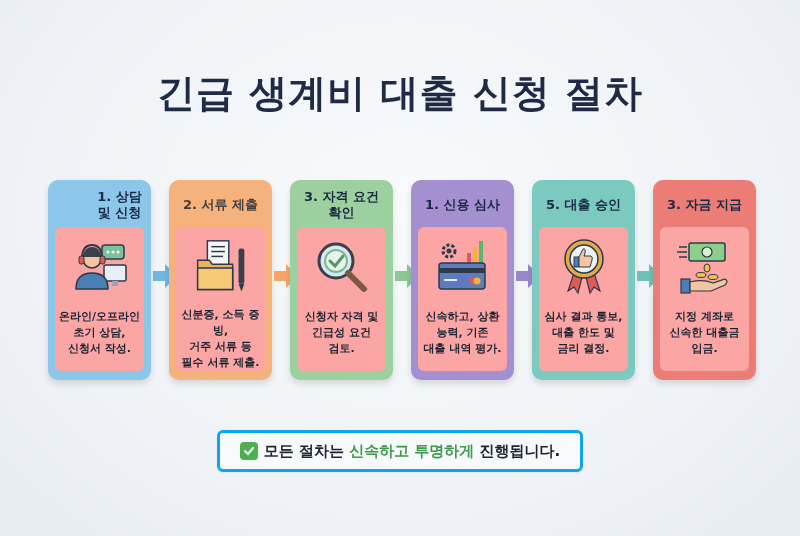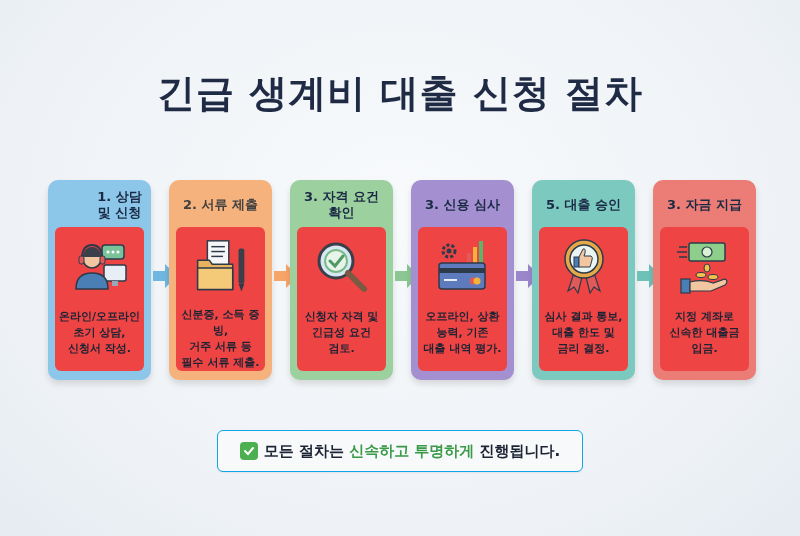--- a/index.html
+++ b/index.html
@@ -21,34 +21,34 @@
     border-radius: 10px;
     box-shadow: 0 4px 6px rgba(0,0,0,0.12);
   }
   .card-head {
     height: 50px; display: flex; align-items: center; justify-content: center;
     text-align: center; font-size: 13px; font-weight: 700; line-height: 1.2;
     padding: 0 4px;
   }
   .card-body {
     position: absolute; left: 7px; right: 7px; top: 47px; bottom: 9px;
-    background: #ef4444; border-radius: 6px;
+    background: #fca5a5; border-radius: 6px;
     display: flex; flex-direction: column; align-items: center;
   }
   .icon { width: 64px; height: 64px; margin-top: 8px; }
   .desc {
     margin-top: 10px; text-align: center; font-size: 11px; font-weight: 600;
     line-height: 1.45; color: #1c2434; white-space: pre-line;
   }
   .arrow {
     position: absolute; top: 82px; width: 24px; height: 28px;
   }
   .note {
     position: absolute; left: 217px; top: 430px; width: 366px; height: 42px;
-    border: 1px solid #0ea5e9; border-radius: 6px; background: #f7f9fb;
+    border: 3px solid #0ea5e9; border-radius: 6px; background: #f7f9fb;
     display: flex; align-items: center; justify-content: center; gap: 6px;
     font-size: 15px; font-weight: 700; color: #1c2434;
     box-shadow: 0 1px 2px rgba(0,0,0,0.06);
   }
   .check {
     width: 18px; height: 18px; border-radius: 4px; background: #4caf50;
     display: flex; align-items: center; justify-content: center;
   }
   .hl { color: #3a9a47; }
 </style>
@@ -123,35 +123,35 @@
 긴급성 요건
 검토.</div>
     </div>
   </div>
 
   <svg class="arrow" style="left:347px;" viewBox="0 0 24 28">
     <path d="M0 9 H12 V2 L24 14 L12 26 V19 H0 Z" fill="#8cc793"></path>
   </svg>
 
   <div class="card" style="left:363px; background:#a48fd0;">
-    <div class="card-head" style="color:#1b2a44;">3. 신용 심사</div>
+    <div class="card-head" style="color:#1b2a44;">1. 신용 심사</div>
     <div class="card-body">
       <svg class="icon" viewBox="0 0 64 64">
         <circle cx="18" cy="16" r="6" fill="none" stroke="#2d3a4a" stroke-width="3" stroke-dasharray="3 2"></circle>
         <circle cx="18" cy="16" r="2.5" fill="#2d3a4a"></circle>
         <rect x="36" y="18" width="4" height="12" fill="#e05a5a"></rect>
         <rect x="42" y="12" width="4" height="18" fill="#f2b33d"></rect>
         <rect x="48" y="6" width="4" height="24" fill="#5bb56a"></rect>
         <rect x="8" y="28" width="46" height="26" rx="3" fill="#5e7bbd" stroke="#2d3a4a" stroke-width="1.5"></rect>
         <rect x="8" y="33" width="46" height="5" fill="#2d3a4a"></rect>
         <line x1="13" y1="45" x2="26" y2="45" stroke="#e8eef5" stroke-width="2"></line>
         <circle cx="42" cy="46" r="3.5" fill="#e05a5a"></circle>
           <circle cx="46" cy="46" r="3.5" fill="#f2b33d"></circle>
       </svg>
-      <div class="desc">오프라인, 상환
+      <div class="desc">신속하고, 상환
 능력, 기존
 대출 내역 평가.</div>
     </div>
   </div>
 
   <svg class="arrow" style="left:468px;" viewBox="0 0 24 28">
     <path d="M0 9 H12 V2 L24 14 L12 26 V19 H0 Z" fill="#9b86cc"></path>
   </svg>
 
   <div class="card" style="left:484px; background:#7cc9c0;">

